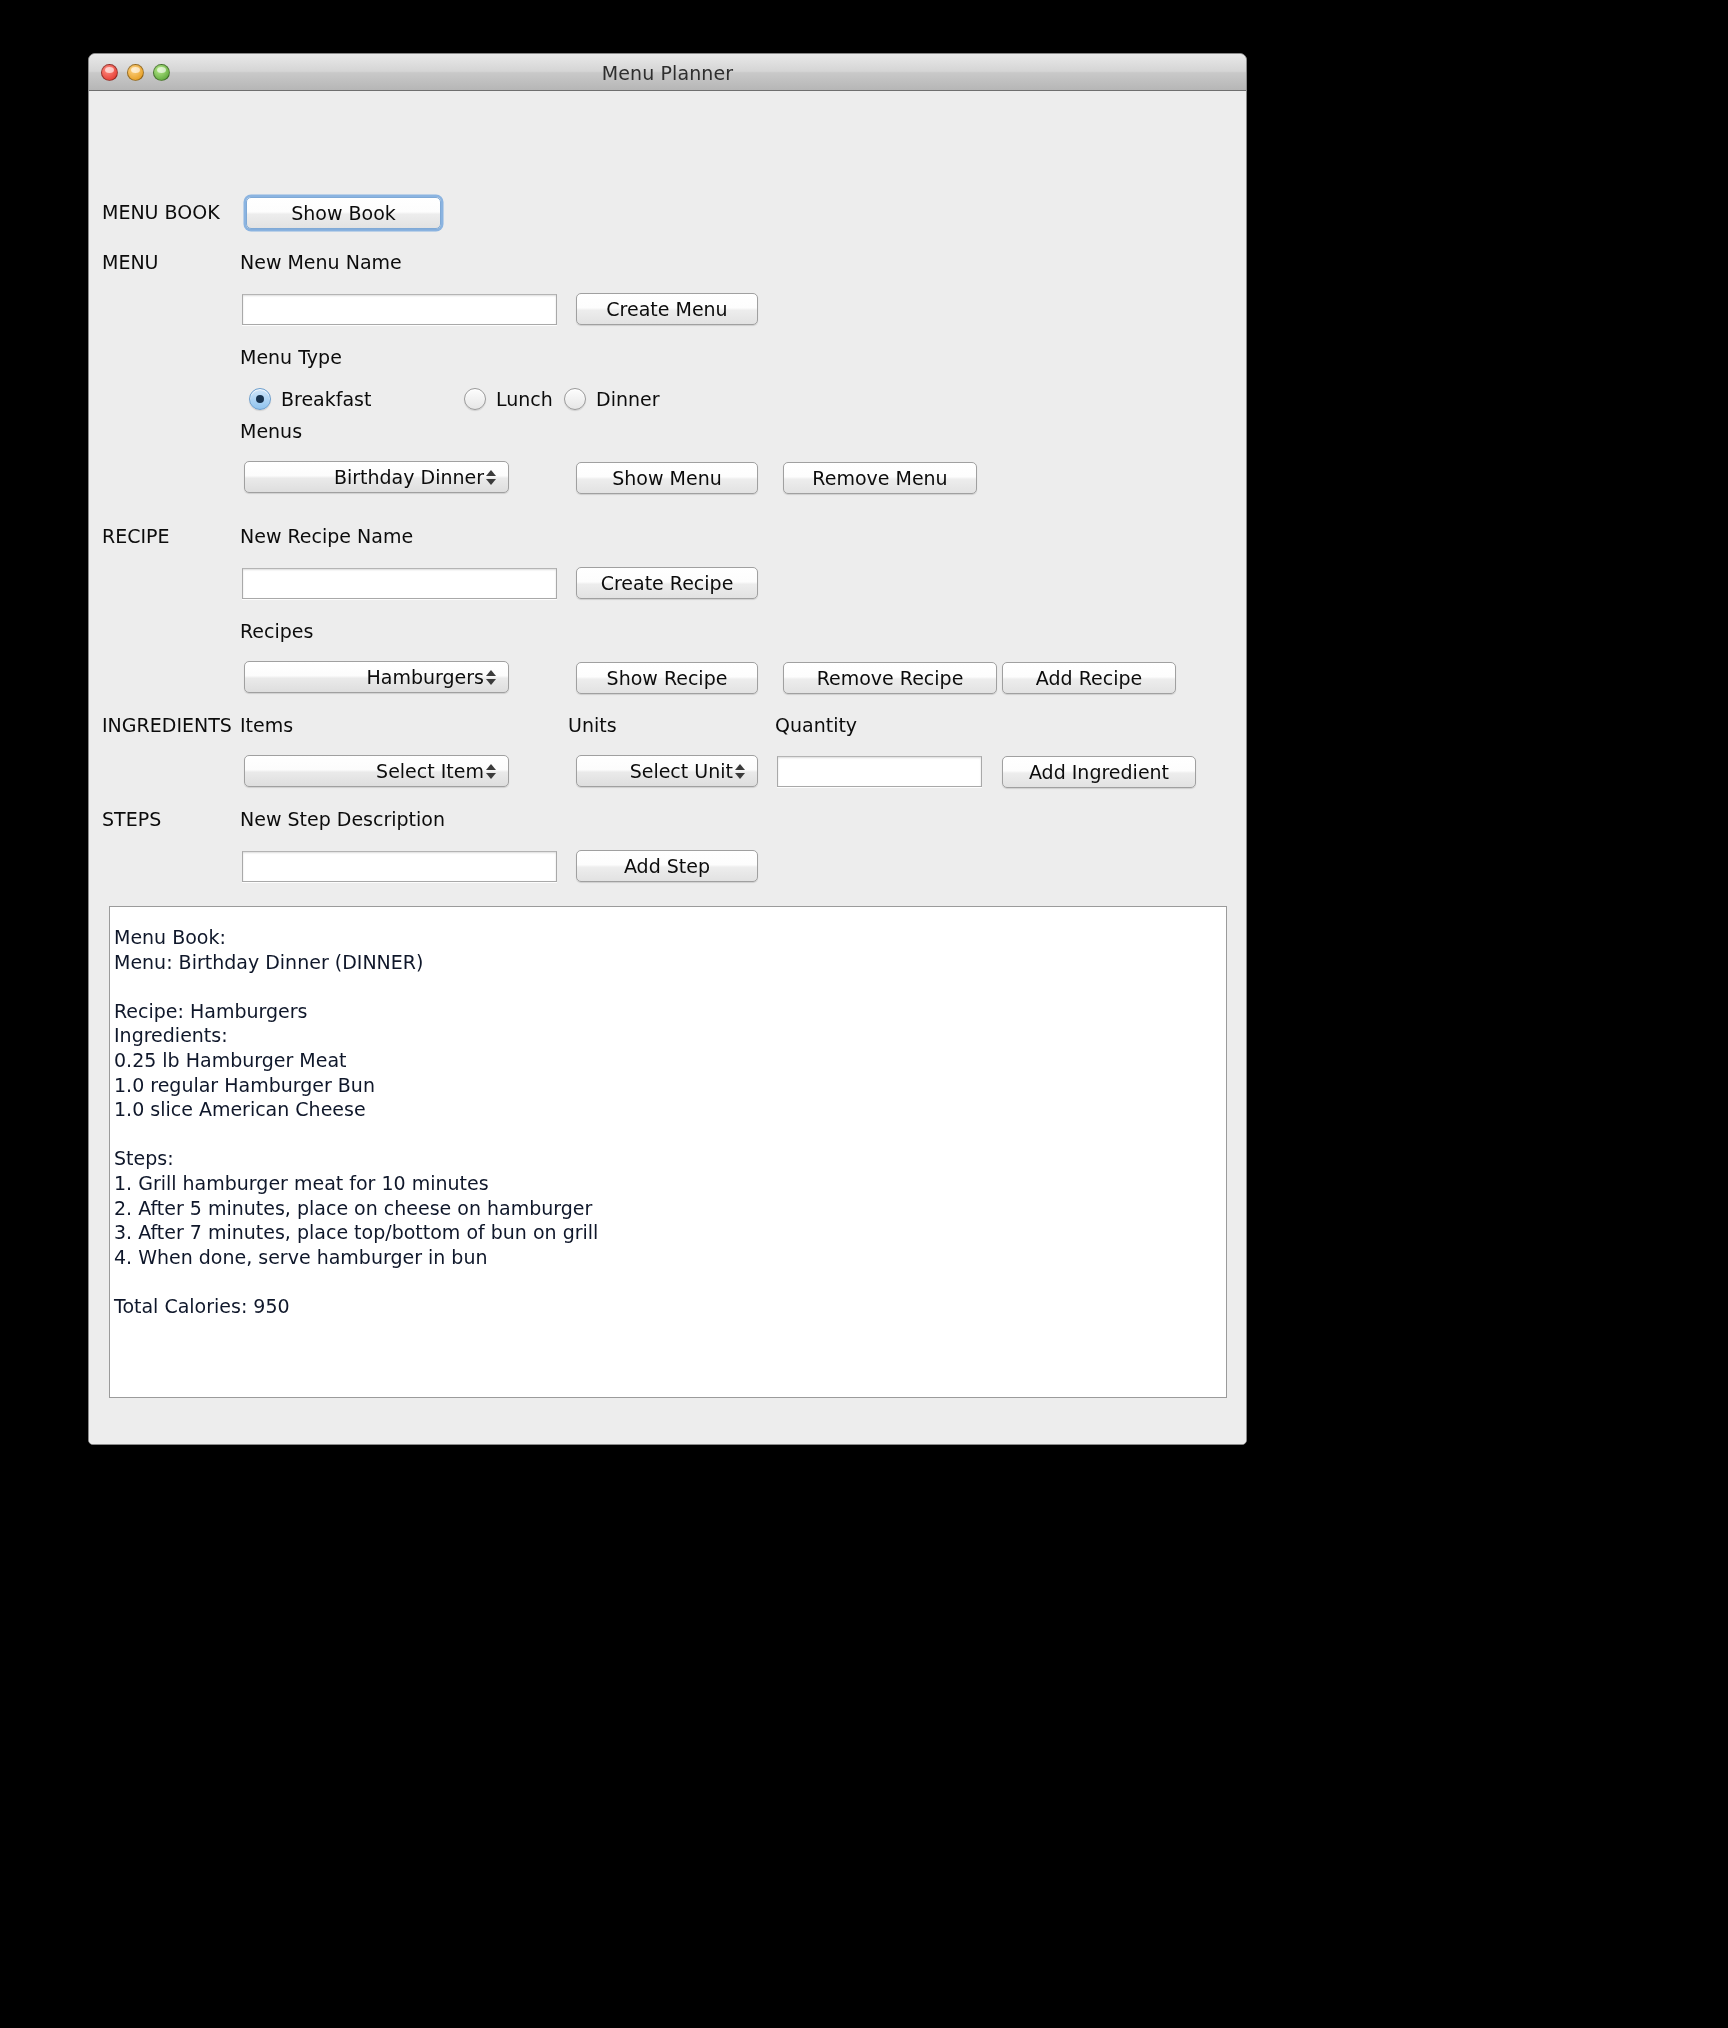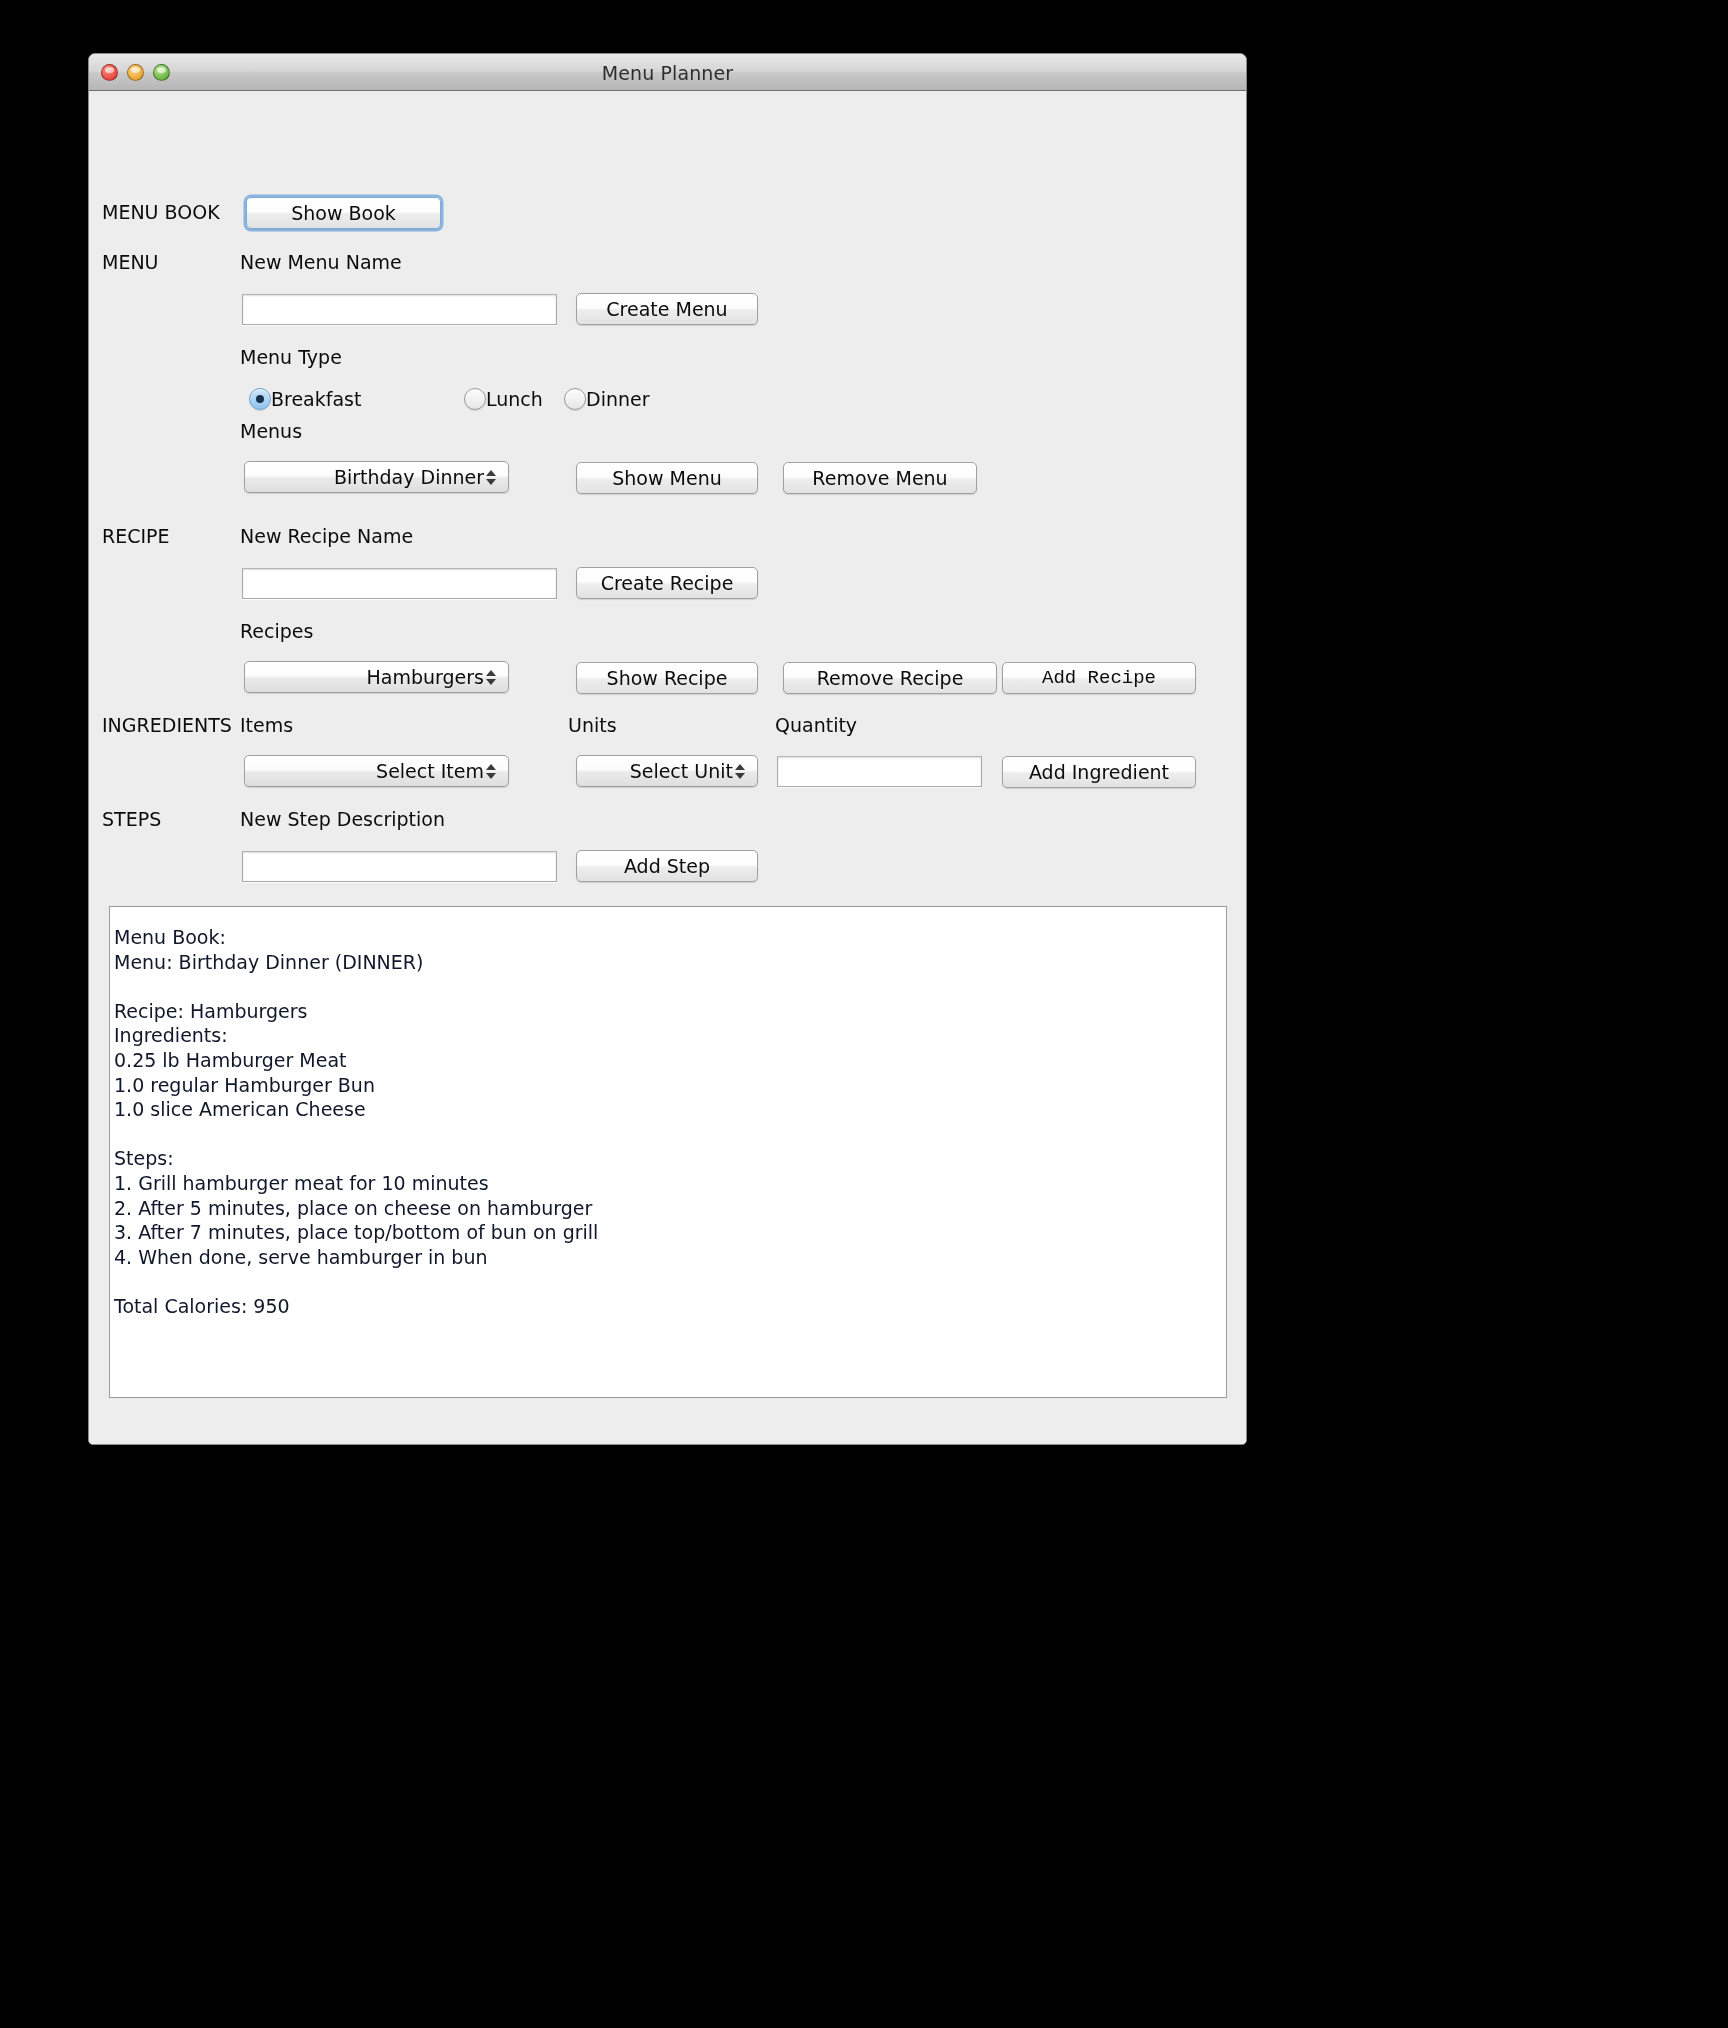--- a/index.html
+++ b/index.html
@@ -129,21 +129,21 @@
   }
   .popup .arrows i {
     display: block; width: 0; height: 0;
     border-left: 5px solid transparent;
     border-right: 5px solid transparent;
   }
   .popup .arrows i.up   { border-bottom: 6px solid #3b3b3b; }
   .popup .arrows i.down { border-top: 6px solid #3b3b3b; }
 
   
-  .radio-wrap { position: absolute; display: flex; align-items: center; cursor: default; }
+  .radio-wrap { position: absolute; display: flex; align-items: center; gap: 10px; cursor: default; }
   .radio {
     width: 22px; height: 22px; border-radius: 50%;
     border: 1px solid #9a9a9a;
     background: linear-gradient(to bottom, #fdfdfd, #e6e6e6);
     box-shadow: inset 0 1px 1px rgba(255,255,255,0.9), 0 1px 1px rgba(0,0,0,0.12);
     position: relative; flex: none;
   }
   .radio.on {
     border-color: #6e9fcd;
     background: linear-gradient(to bottom, #cfe6fa, #8fc3ee);
@@ -232,21 +232,21 @@
     <div class="field-label" style="left:151px; top:529px;">Recipes</div>
     <div class="popup" style="left:155px; top:570px; width:265px;">
       <span class="pv">Hamburgers</span>
       <span class="arrows">
           <i class="up"></i>
           <i class="down"></i>
         </span>
     </div>
     <div class="btn" style="left:487px; top:571px; width:182px;">Show Recipe</div>
     <div class="btn" style="left:694px; top:571px; width:214px;">Remove Recipe</div>
-    <div class="btn" style="left:913px; top:571px; width:194px;font-family:Liberation Mono, monospace;">Add Recipe</div>
+    <div class="btn" style="left:913px; top:571px; width:174px;">Add Recipe</div>
 
     <div class="row-label" style="left:13px; top:623px;">INGREDIENTS</div>
     <div class="field-label" style="left:151px; top:623px;">Items</div>
     <div class="field-label" style="left:479px; top:623px;">Units</div>
     <div class="field-label" style="left:686px; top:623px;">Quantity</div>
 
     <div class="popup" style="left:155px; top:664px; width:265px;">
       <span class="pv">Select Item</span>
       <span class="arrows">
           <i class="up"></i>

